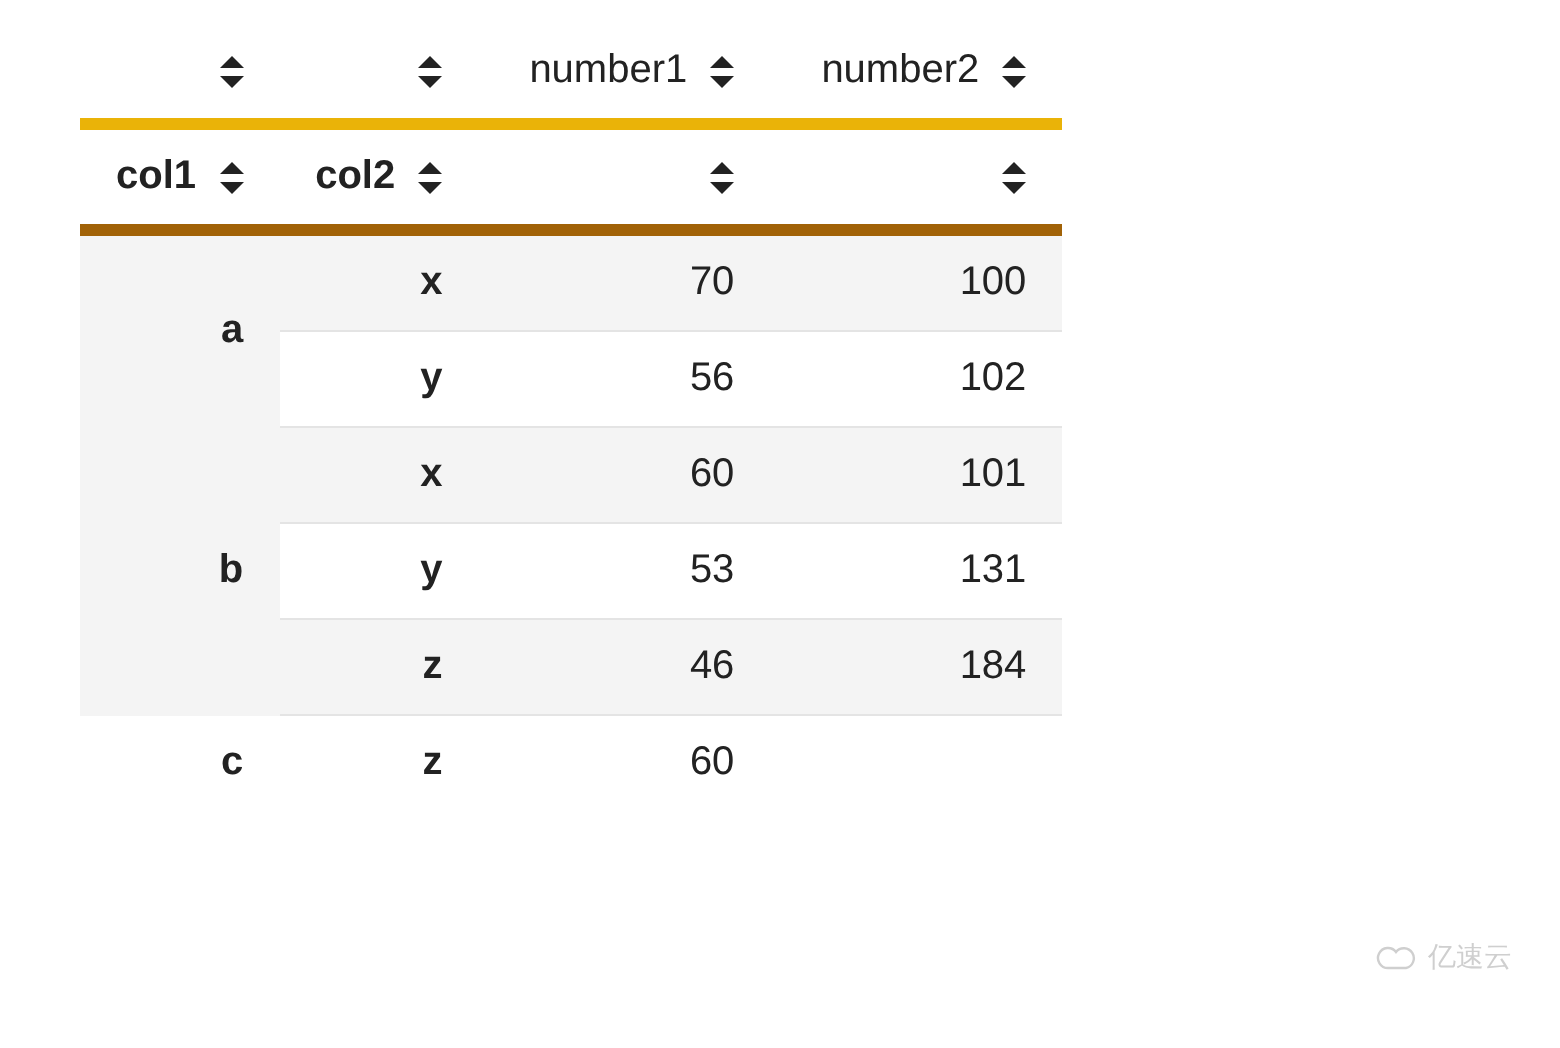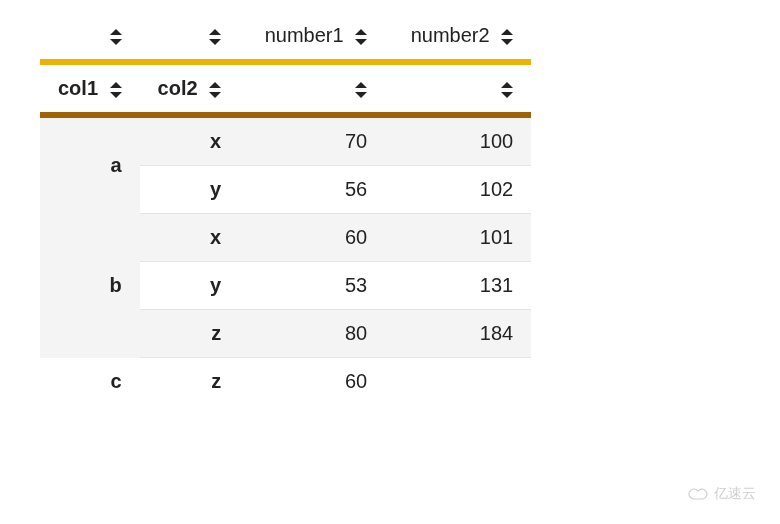--- a/index.html
+++ b/index.html
@@ -88,21 +88,21 @@
     border-left: 6px solid transparent;
     border-right: 6px solid transparent;
     border-top: 6px solid #222;
   }
   .num-col {
     min-width: 110px;
   }
   .watermark {
     position: absolute;
     right: 24px;
-    top: 485px;
+    top: 470px;
     color: #cfcfcf;
     font-size: 14px;
     font-family: sans-serif;
   }
   .watermark svg {
     vertical-align: middle;
   }
 </style>
 </head>
 <body>
@@ -163,21 +163,21 @@
             <td class="num-col stripe">60</td>
             <td class="num-col stripe">101</td>
           </tr>
           <tr>
             <th>y</th>
             <td class="num-col">53</td>
             <td class="num-col">131</td>
           </tr>
           <tr>
             <th class="stripe">z</th>
-            <td class="num-col stripe">80</td>
+            <td class="num-col stripe">46</td>
             <td class="num-col stripe">184</td>
           </tr>
           <tr>
             <th rowspan="1" class="idx-outer">c</th>
             <th>z</th>
             <td class="num-col">60</td>
             <td class="num-col"></td>
           </tr>
         </tbody>
     </table>

